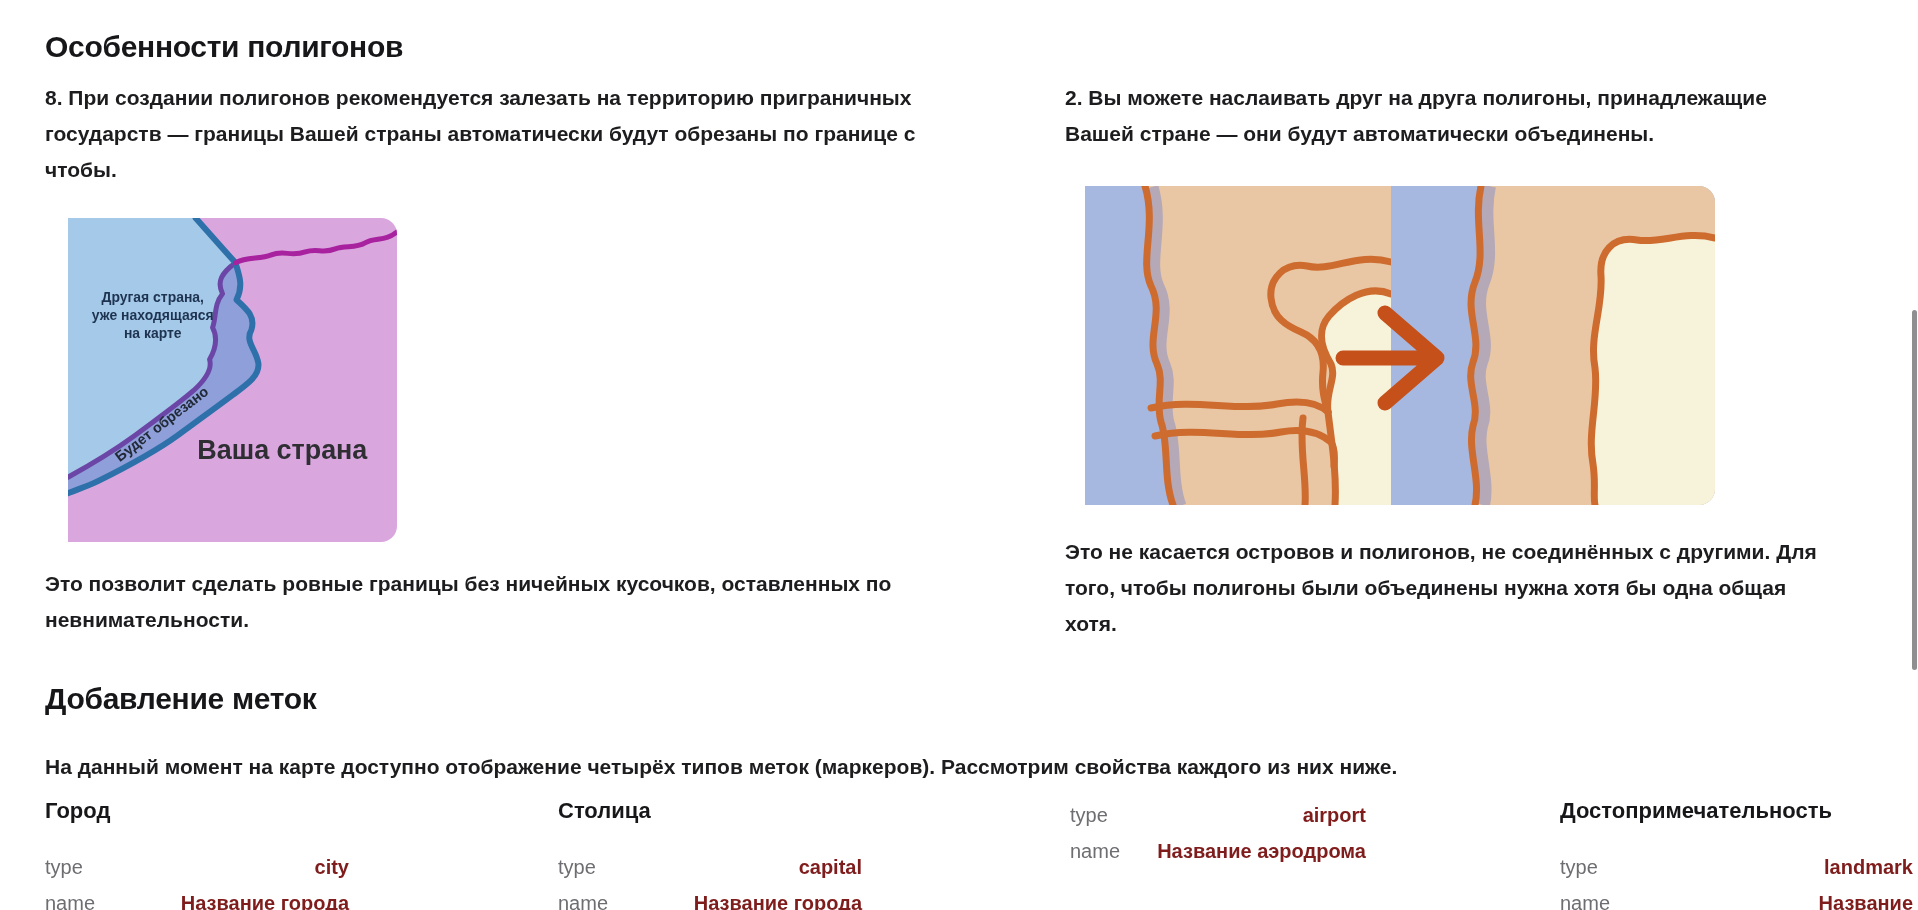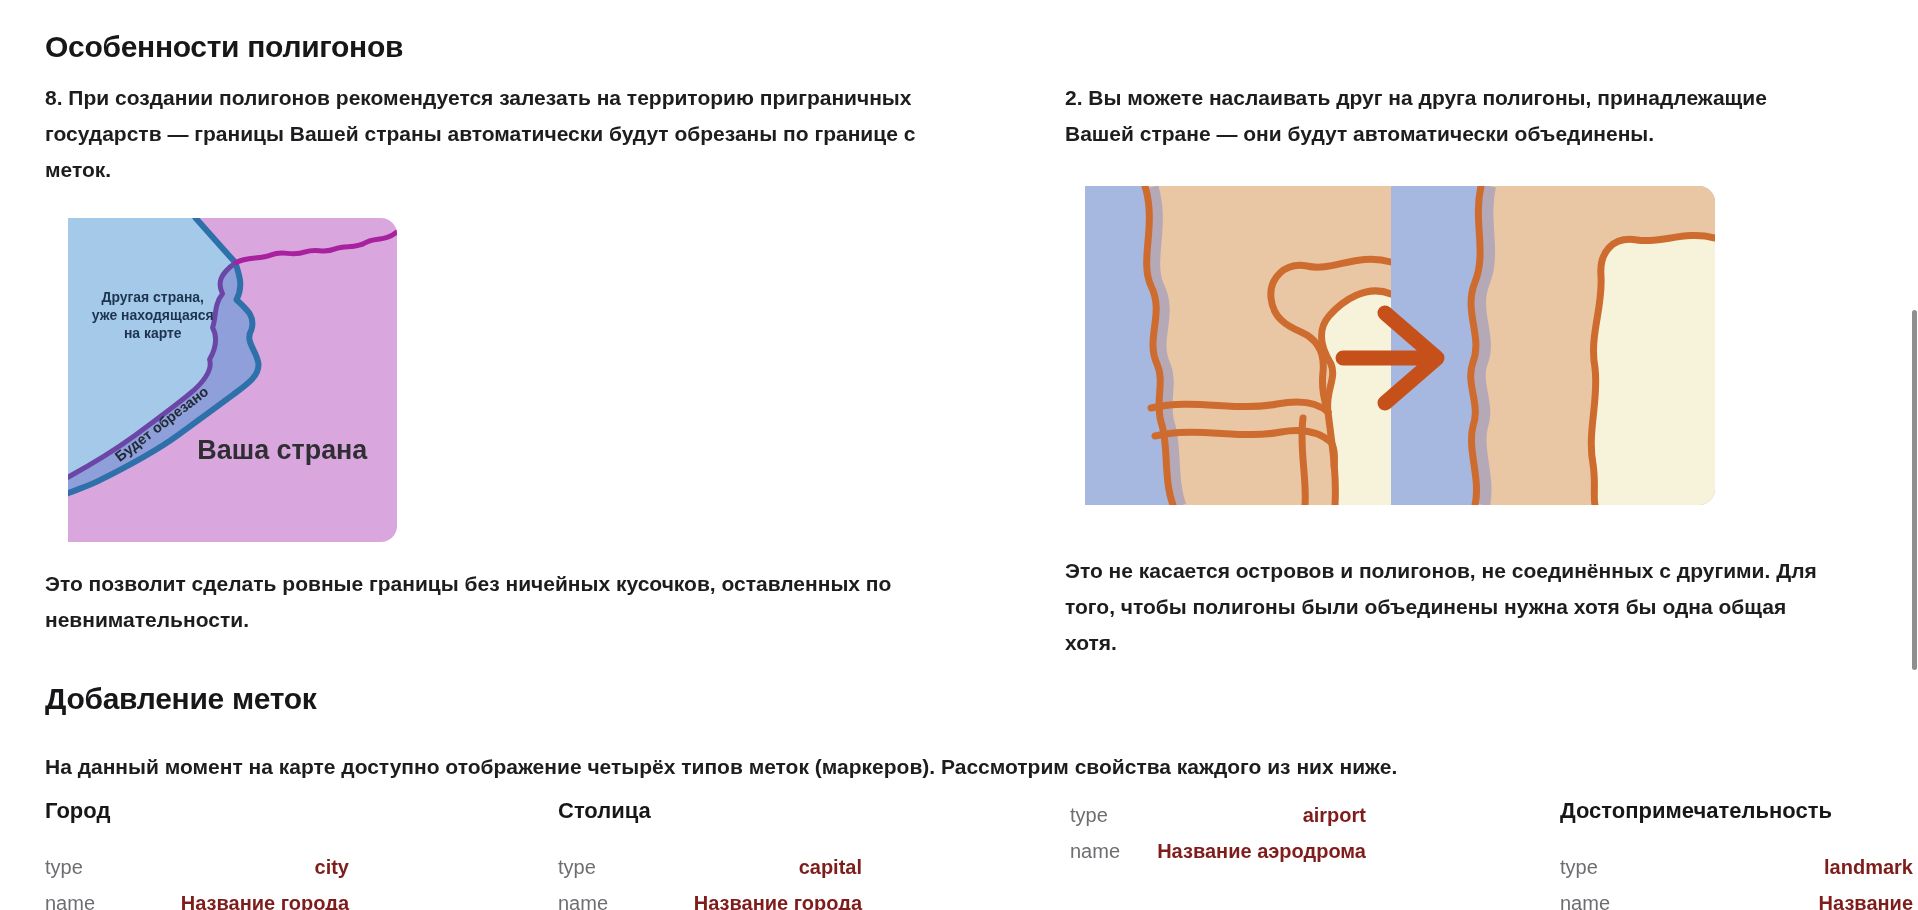--- a/index.html
+++ b/index.html
@@ -22,21 +22,21 @@
   svg text{font-family:"Liberation Sans",sans-serif;}
 </style>
 </head>
 <body>
 
 <div class="abs h2" style="left:45px;top:28px;">Особенности полигонов</div>
 
 <div class="abs" style="left:45px;top:80px;">
   <div class="body-line"><span>8. При создании полигонов </span><span class="b800">рекомендуется</span><span> залезать на территорию приграничных</span></div>
   <div class="body-line">государств — границы Вашей страны автоматически будут обрезаны по границе с</div>
-  <div class="body-line">меток.</div>
+  <div class="body-line">чтобы.</div>
 </div>
 
 <div class="abs" style="left:1065px;top:80px;">
   <div class="body-line">2. Вы можете наслаивать друг на друга полигоны, принадлежащие</div>
   <div class="body-line">Вашей стране — они будут автоматически объединены.</div>
 </div>
 
 <div class="abs figure" style="left:48px;top:218px;width:329px;height:324px;">
   <svg width="329" height="324" viewBox="0 0 330 325">
     <rect width="330" height="325" fill="#d9a6de"></rect>
@@ -89,21 +89,21 @@
 
     <path fill="none" stroke="#c5501a" stroke-width="15" stroke-linecap="round" stroke-linejoin="round" d="M258,172 H345 M300,127 L352,172 L300,217"></path>
   </svg>
 </div>
 
 <div class="abs" style="left:45px;top:566px;">
   <div class="body-line">Это позволит сделать ровные границы без ничейных кусочков, оставленных по</div>
   <div class="body-line">невнимательности.</div>
 </div>
 
-<div class="abs" style="left:1065px;top:534px;margin-top:19px;">
+<div class="abs" style="left:1065px;top:534px;">
   <div class="body-line">Это не касается островов и полигонов, не соединённых с другими. Для</div>
   <div class="body-line">того, чтобы полигоны были объединены нужна хотя бы одна общая</div>
   <div class="body-line">хотя.</div>
 </div>
 
 <div class="abs h2" style="left:45px;top:680px;">Добавление меток</div>
 
 <div class="abs body-line" style="left:45px;top:729px;margin-top:20px;">На данный момент на карте доступно отображение четырёх типов меток (маркеров). Рассмотрим свойства каждого из них ниже.</div>
 
 <div class="abs marker-col" style="left:45px;top:797px;width:304px;">

